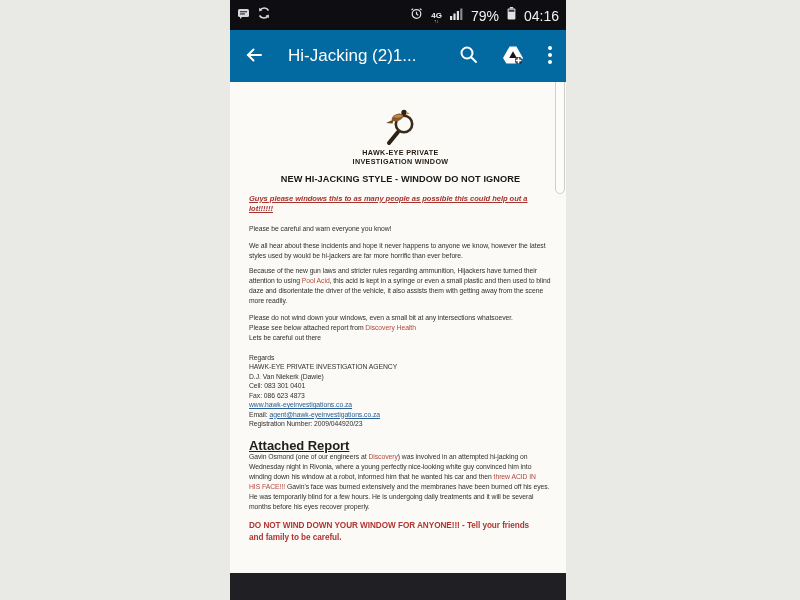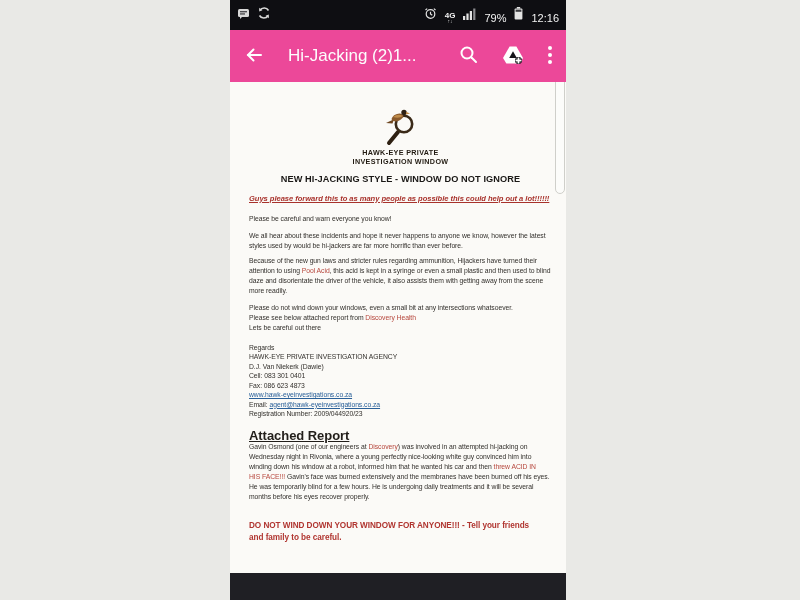--- a/index.html
+++ b/index.html
@@ -3,47 +3,47 @@
 <meta charset="utf-8">
 <style>
   html,body{margin:0;padding:0;}
   body{width:800px;height:600px;background:#e9e9e6;font-family:"Liberation Sans",sans-serif;position:relative;overflow:hidden;}
   .phone{position:absolute;left:230px;top:0;width:336px;height:600px;background:#fbfaf7;}
 
   
   .status-bar{height:30px;background:#0e0e12;display:flex;align-items:center;padding:0 7px;color:#f2f2f2;}
   .sb-left{display:flex;align-items:center;gap:7px;}
   .sb-right{margin-left:auto;display:flex;align-items:flex-end;gap:8px;}
-  .sb-txt{font-size:11px;letter-spacing:0;}
+  .sb-txt{font-size:14px;letter-spacing:0;}
   .net{display:flex;flex-direction:column;align-items:center;line-height:1;}
   .net .g{font-size:8px;font-weight:bold;}
   .net .arrows{font-size:5px;margin-top:-1px;color:#cfcfcf;}
 
   
-  .app-bar{height:52px;background:#ec4899;display:flex;align-items:center;padding:0 14px;color:#fff;}
+  .app-bar{height:52px;background:#0369a1;display:flex;align-items:center;padding:0 14px;color:#fff;}
   .app-title{font-size:17px;margin-left:24px;font-weight:400;color:#fdfdfd;white-space:nowrap;}
   .ab-right{margin-left:auto;display:flex;align-items:center;gap:24px;}
   .icon-btn{background:none;border:none;padding:0;cursor:pointer;display:flex;align-items:center;}
 
   
   .page{position:relative;height:491px;background:#fbfaf7;overflow:hidden;}
   .doc{padding:22px 14px 0 19px;font-family:Liberation Sans, sans-serif;font-size:6.8px;line-height:10px;color:#33302c;letter-spacing:-0.05px;}
   .center{text-align:center;}
   .org-name{font-weight:bold;font-size:7.2px;line-height:8.8px;letter-spacing:0.35px;color:#221b12;}
   .headline{font-weight:bold;font-size:9.2px;line-height:11px;margin-top:7px;color:#191715;text-align:center;letter-spacing:0.1px;}
   .alert{margin-top:9px;font-weight:bold;font-style:italic;text-decoration:underline;font-size:7.6px;color:#a8322c;}
   .para{margin-top:7px;white-space:pre-line;}
   .mt10{margin-top:10px;} .mt5{margin-top:5px;}
   .red{color:#b6463c;}
   .link{color:#2a6099;text-decoration:underline;cursor:pointer;}
   .sig{margin-top:10px;line-height:9.5px;}
   .attached{margin-top:12px;}
   .attached-h{font-weight:bold;text-decoration:underline;font-size:13px;color:#221e1a;}
   .report{white-space:pre-line;margin-top:1px;}
-  .warning{margin-top:18px;font-weight:bold;font-size:8.2px;line-height:12.5px;color:#b03530;white-space:pre-line;}
+  .warning{margin-top:8px;font-weight:bold;font-size:8.2px;line-height:12.5px;color:#b03530;white-space:pre-line;}
 
   .scroll-ind{position:absolute;right:1px;top:-8px;width:8px;height:118px;border:1px solid #cfcfca;border-radius:5px;background:#fcfcfa;}
 
   .nav-bar{height:27px;background:#1f1f24;}
 </style>
 </head>
 <body>
 
 <div class="phone">
 
@@ -88,21 +88,21 @@
           </svg>
       </span>
       <span class="sb-txt">79%</span>
       <span>
         <svg width="9" height="13" viewBox="0 0 9 13">
             <rect x="2.8" y="0" width="3.4" height="1.6" fill="#e3e3e3"></rect>
             <rect x="0.6" y="1.6" width="7.8" height="11" rx="1" fill="#e3e3e3"></rect>
             <rect x="1.6" y="2.6" width="5.8" height="2.2" fill="#3a3a3e"></rect>
           </svg>
       </span>
-      <span class="sb-txt">12:16</span>
+      <span class="sb-txt">04:16</span>
     </div>
   </div>
 
   <div class="app-bar">
     <button class="icon-btn">
       <span>
         <svg width="20" height="20" viewBox="0 0 20 20" fill="none" stroke="#fff" stroke-width="2" stroke-linecap="round">
             <path d="M17 10 H4"></path>
             <path d="M9.5 4.5 L4 10 L9.5 15.5"></path>
           </svg>
@@ -162,21 +162,21 @@
             <circle cx="26" cy="8.5" r="2.7" fill="#2e2012"></circle>
             <polygon points="28,7.8 32,9.4 28,10.6" fill="#c08c4a"></polygon>
           </svg>
         </span>
         <div class="org-name">HAWK-EYE PRIVATE</div>
         <div class="org-name">INVESTIGATION WINDOW</div>
       </div>
 
       <div class="headline">NEW HI-JACKING STYLE - WINDOW DO NOT IGNORE</div>
 
-      <div class="alert">Guys please forward this to as many people as possible this could help out a lot!!!!!!</div>
+      <div class="alert">Guys please windows this to as many people as possible this could help out a lot!!!!!!</div>
 
       <div class="para mt10">Please be careful and warn everyone you know!</div>
 
       <div class="para">We all hear about these incidents and hope it never happens to anyone we know, however the latest
 styles used by would be hi-jackers are far more horrific than ever before.</div>
 
       <div class="para mt5"><span>Because of the new gun laws and stricter rules regarding ammunition, Hijackers have turned their
 attention to using </span><span class="red">Pool Acid</span><span>, this acid is kept in a syringe or even a small plastic and then used to blind
 daze and disorientate the driver of the vehicle, it also assists them with getting away from the scene
 more readily.</span></div>

